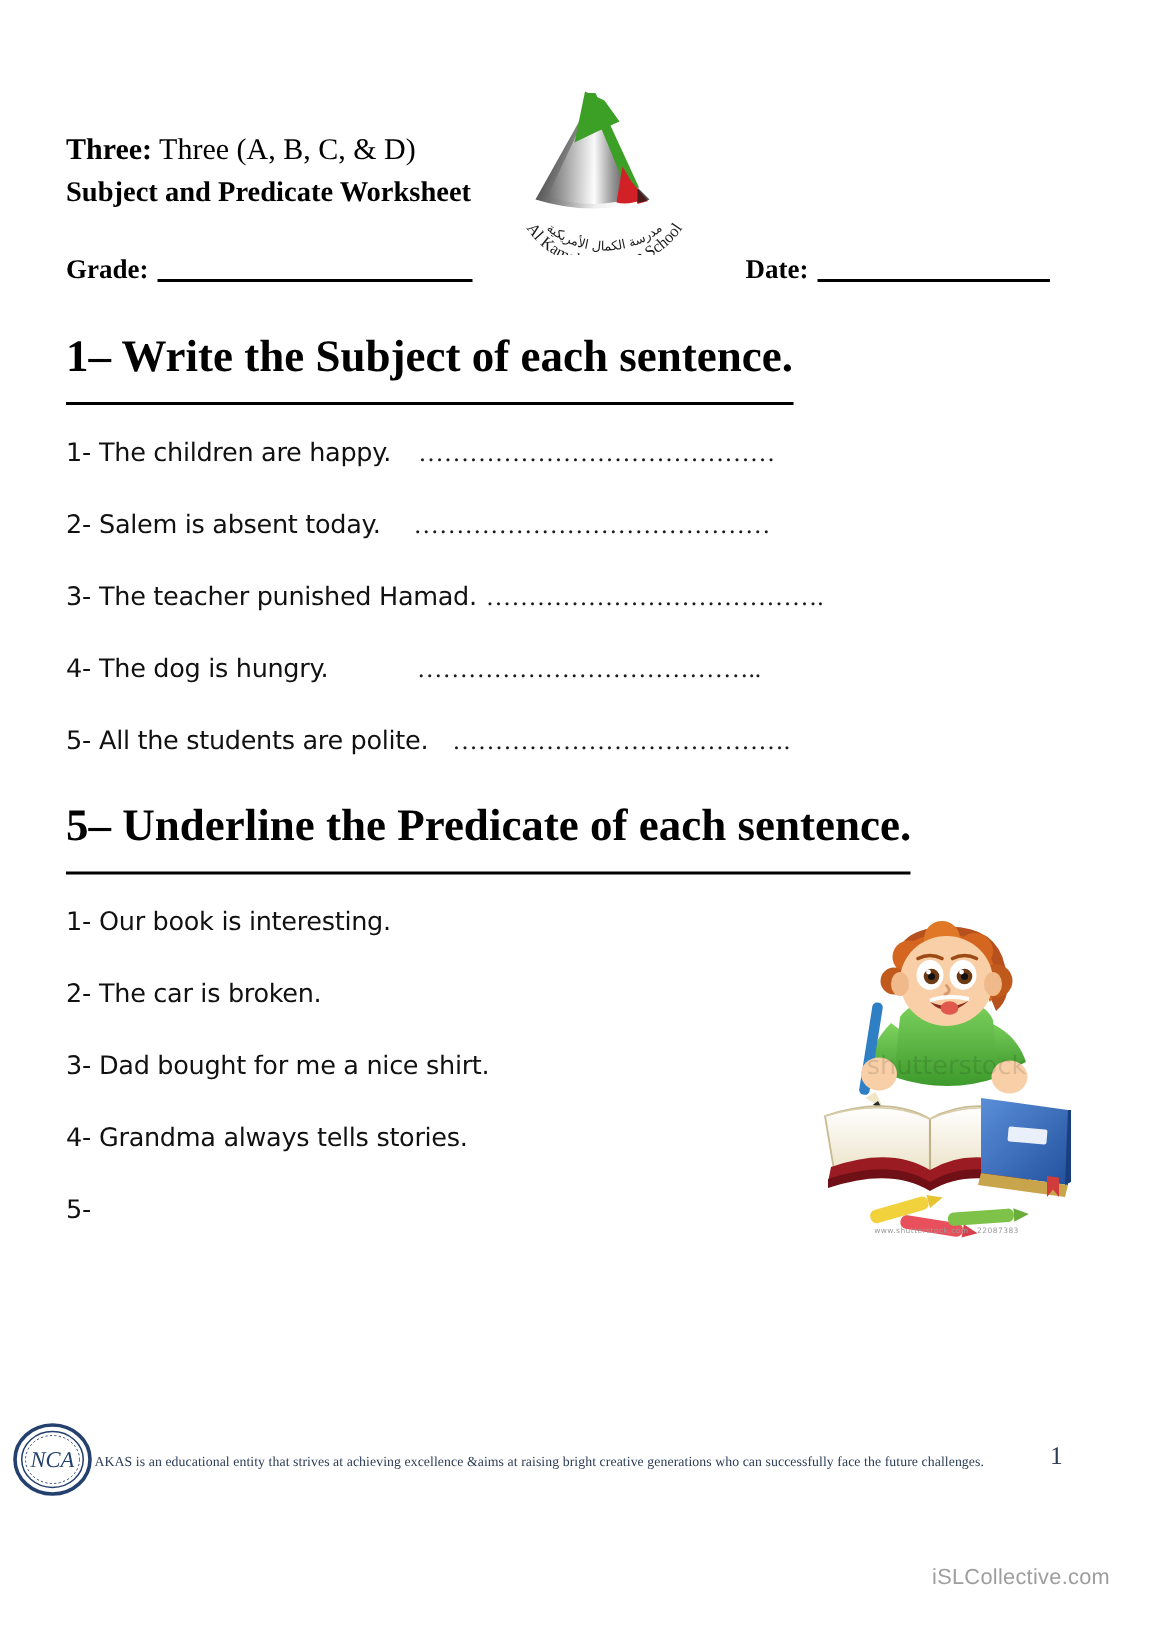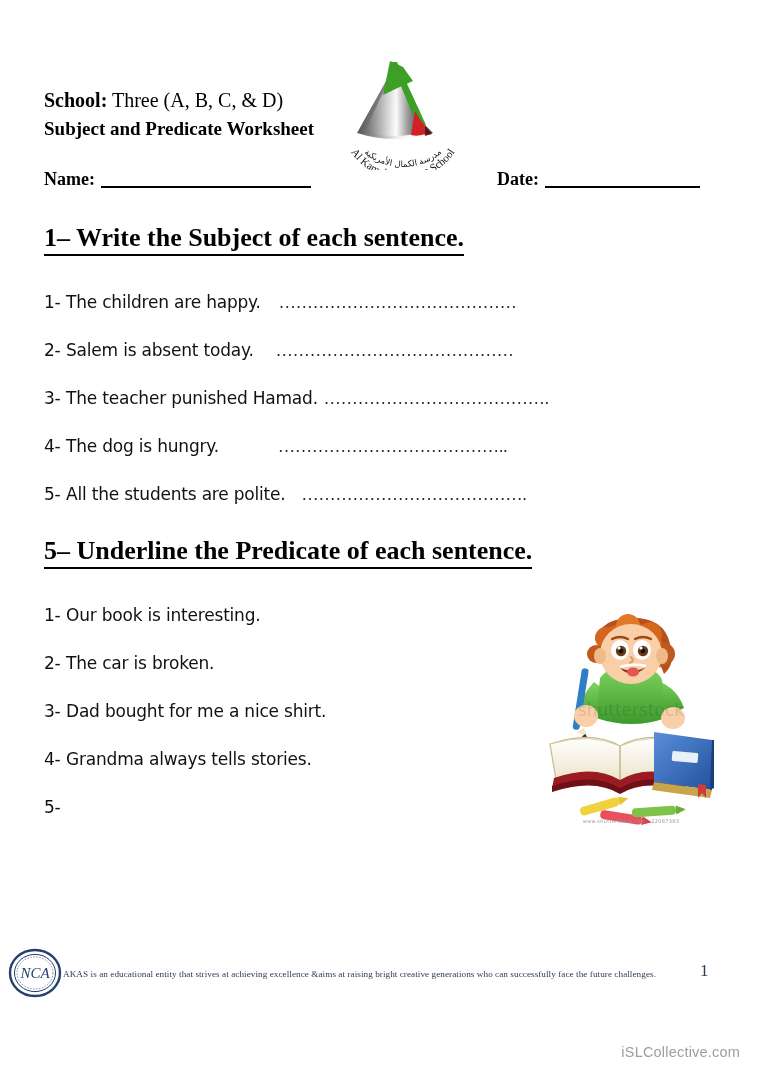--- a/index.html
+++ b/index.html
@@ -104,26 +104,26 @@
     top: 55px;
     width: 140px;
     height: 115px;
   }
   .logo svg { display: block; }
 
   
   .section-heading {
     position: absolute;
     left: 44px;
-    font-size: 26px;
+    font-size: 30px;
     line-height: 31px;
     font-weight: bold;
     white-space: nowrap;
     border-bottom: 2.5px solid #000;
-    padding-bottom: 1px;
+    padding-bottom: 15px;
   }
   .heading-1 { top: 222px; }
   .heading-2 { top: 535px; }
 
   
   .qlist {
     position: absolute;
     left: 44px;
     width: 680px;
   }
@@ -229,21 +229,21 @@
   }
 </style>
 </head>
 <body>
 
 <div class="page">
 
   <div class="header">
 
     <div class="grade-line">
-      <span class="grade-label">School:</span>
+      <span class="grade-label">Three:</span>
       <span class="grade-value">Three (A, B, C, &amp; D)</span>
     </div>
 
     <div class="subject-line">Subject and Predicate Worksheet</div>
 
 
     <div class="logo">
       <svg width="140" height="115" viewBox="0 0 140 115" xmlns="http://www.w3.org/2000/svg">
         <defs>
           <linearGradient id="coneGrad" x1="0" y1="0" x2="1" y2="0">
@@ -283,21 +283,21 @@
           <textPath href="#curveArc2" startOffset="50%" text-anchor="middle">مدرسة الكمال الأمريكية</textPath>
         </text>
 
         <text font-family="Liberation Serif, serif" font-size="11" fill="#1a1a1a">
           <textPath href="#curveArc" startOffset="50%" text-anchor="middle">Al Kamal American School</textPath>
         </text>
       </svg>
     </div>
 
     <div class="name-row">
-      <span>Name:</span>
+      <span>Grade:</span>
       <span class="blank-rule rule-name"></span>
     </div>
 
     <div class="date-row">
       <span>Date:</span>
       <span class="blank-rule rule-date"></span>
     </div>
   </div>
 
   <div class="section-heading heading-1">1– Write the Subject of each sentence.</div>

